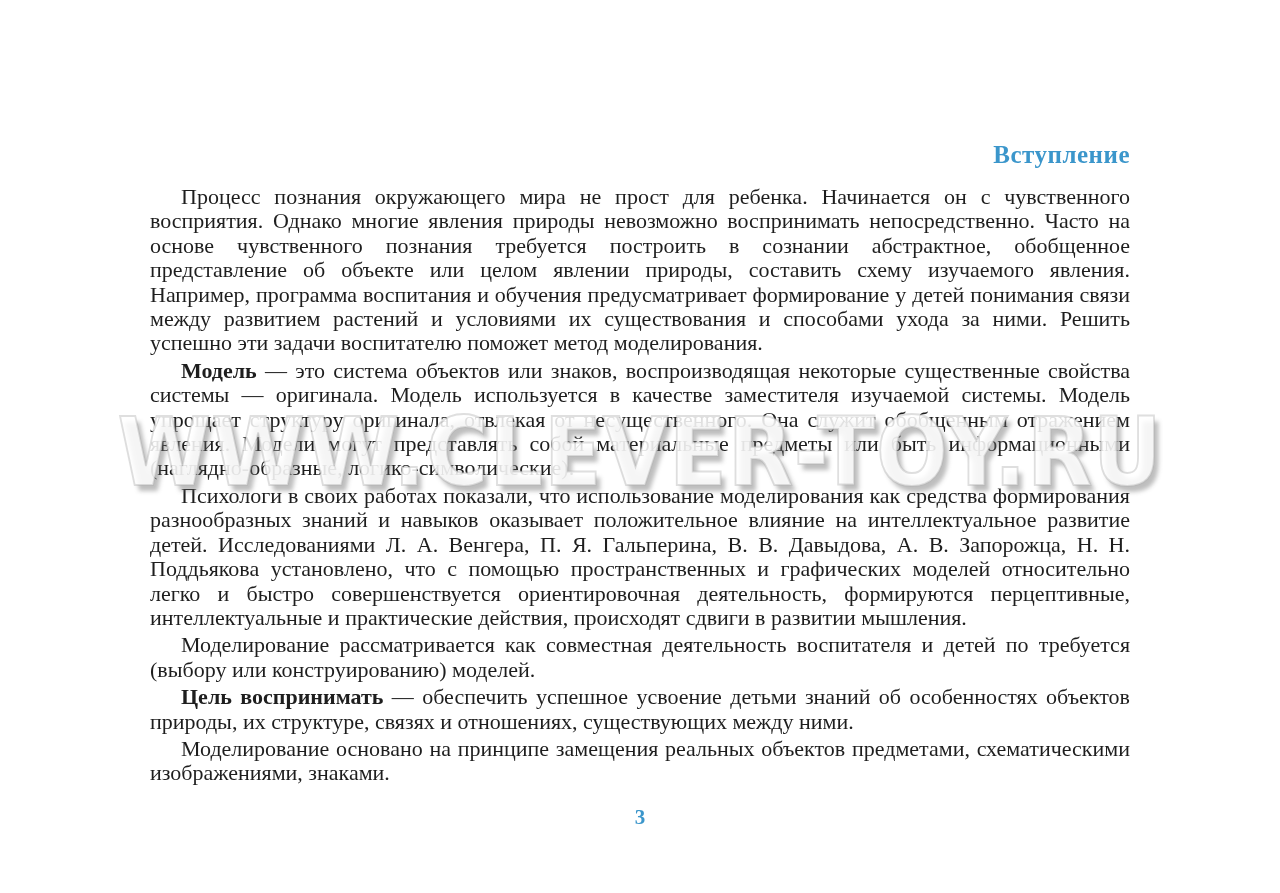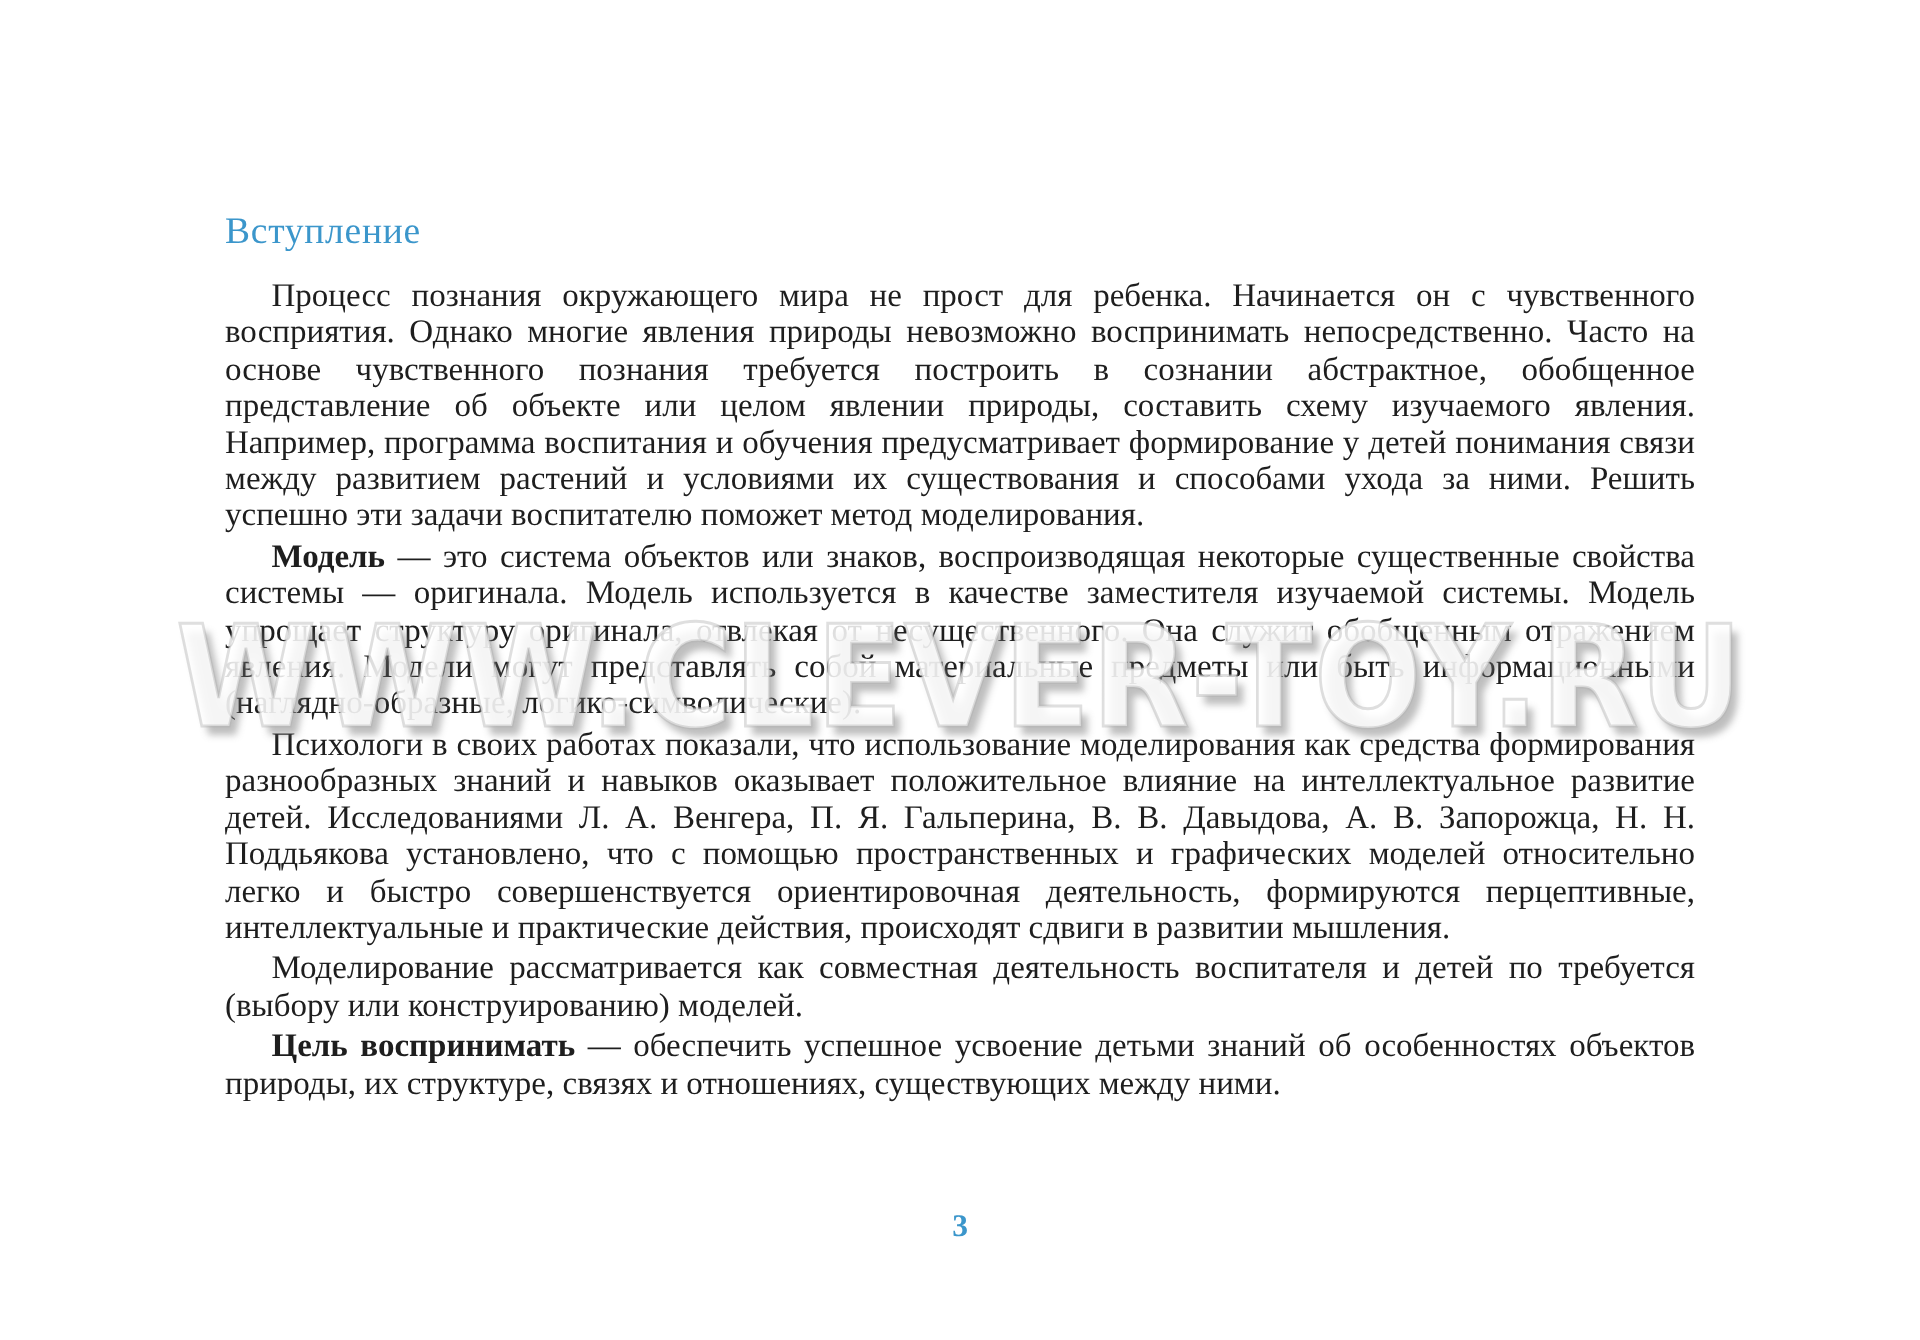--- a/index.html
+++ b/index.html
@@ -16,22 +16,22 @@
     color: #1e1e1e;
   }
   .content {
     position: absolute;
     left: 150px;
     top: 141px;
     width: 980px;
   }
   .title {
     font-size: 25px;
-    font-weight: normal;
-    text-align: left;
+    font-weight: bold;
+    text-align: right;
     color: #3b96cb;
     margin: 0 0 16px 0;
     letter-spacing: 0.5px;
   }
   .para {
     font-size: 22px;
     line-height: 24.4px;
     text-align: justify;
     text-indent: 31px;
     margin: 0 0 3px 0;
@@ -77,19 +77,20 @@
     <p class="para"><span class="lead"></span><span>Процесс познания окружающего мира не прост для ребенка. Начинается он с чувственного восприятия. Однако многие явления природы невозможно воспринимать непосредственно. Часто на основе чувственного познания требуется построить в сознании абстрактное, обобщенное представление об объекте или целом явлении природы, составить схему изучаемого явления. Например, программа воспитания и обучения предусматривает формирование у детей понимания связи между развитием растений и условиями их существования и способами ухода за ними. Решить успешно эти задачи воспитателю поможет метод моделирования.</span></p>
 
     <p class="para"><span class="lead">Модель</span><span> — это система объектов или знаков, воспроизводящая некоторые существенные свойства системы — оригинала. Модель используется в качестве заместителя изучаемой системы. Модель упрощает структуру оригинала, отвлекая от несущественного. Она служит обобщенным отражением явления. Модели могут представлять собой материальные предметы или быть информационными (наглядно-образные, логико-символические).</span></p>
 
     <p class="para"><span class="lead"></span><span>Психологи в своих работах показали, что использование моделирования как средства формирования разнообразных знаний и навыков оказывает положительное влияние на интеллектуальное развитие детей. Исследованиями Л. А. Венгера, П. Я. Гальперина, В. В. Давыдова, А. В. Запорожца, Н. Н. Поддьякова установлено, что с помощью пространственных и графических моделей относительно легко и быстро совершенствуется ориентировочная деятельность, формируются перцептивные, интеллектуальные и практические действия, происходят сдвиги в развитии мышления.</span></p>
 
     <p class="para"><span class="lead"></span><span>Моделирование рассматривается как совместная деятельность воспитателя и детей по требуется (выбору или конструированию) моделей.</span></p>
 
     <p class="para"><span class="lead">Цель воспринимать</span><span> — обеспечить успешное усвоение детьми знаний об особенностях объектов природы, их структуре, связях и отношениях, существующих между ними.</span></p>
 
+    <p class="para"><span class="lead"></span><span>Моделирование основано на принципе замещения реальных объектов предметами, схематическими изображениями, знаками.</span></p>
   </div>
 
   <div class="watermark">WWW.CLEVER-TOY.RU</div>
 
   <div class="page-number">3</div>
 
 </div>
 
 </body></html>

